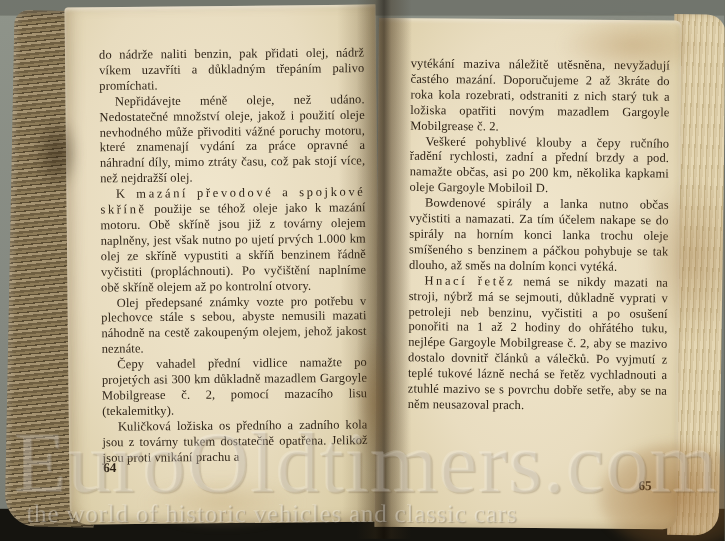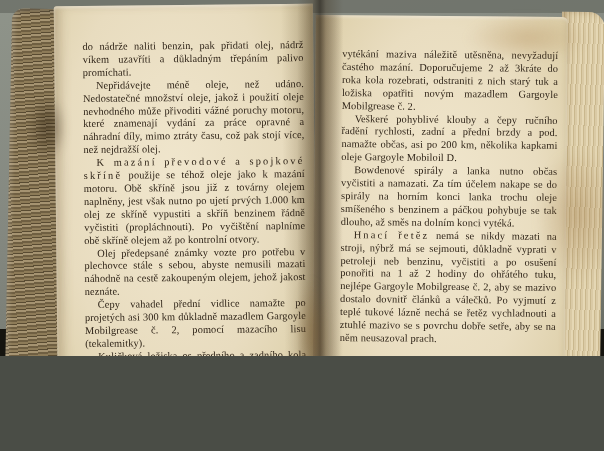--- a/index.html
+++ b/index.html
@@ -1,17 +1,17 @@
 <!DOCTYPE html>
 <html lang="cs"><head>
 <meta charset="utf-8">
 <style>
   html,body { margin:0; padding:0; background:#4a4d46; }
   .photo {
-    position:relative; width:604px; height:356px; overflow:hidden;
+    position:relative; width:604px; height:451px; overflow:hidden;
     background:linear-gradient(165deg,#8f948a 0%,#848880 45%,#747870 80%,#666a62 100%);
     font-family:"Liberation Serif","DejaVu Serif",serif;
   }
   .bg-top { position:absolute; left:0; top:0; width:100%; height:13px; background:#6d7168; opacity:.85; }
   .bg-bottom { position:absolute; left:0; bottom:0; width:100%; height:27px; background:#15140f; }
 
   .fore-edge-left {
     position:absolute; left:8px; top:9px; width:74px; height:430px;
     background:repeating-linear-gradient(173deg,#a59371 0 2px,#6f5f42 2px 4px,#8d7b58 4px 6px,#594b32 6px 7px);
     border-radius:12px 0 0 26px; transform:rotate(1.1deg);

